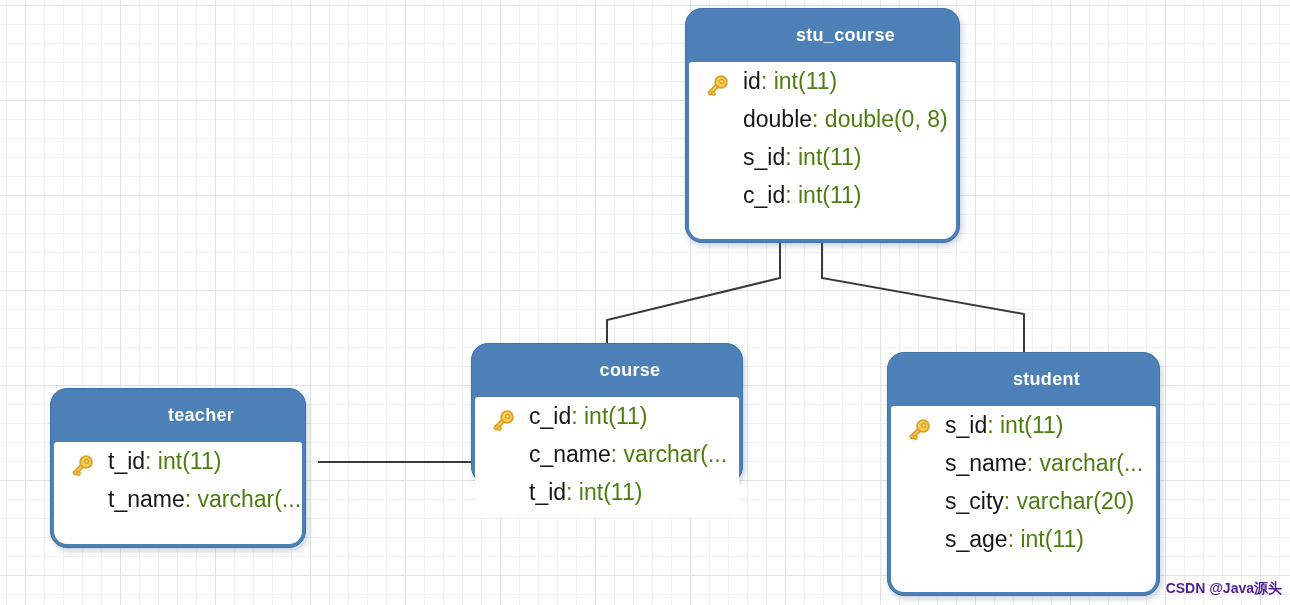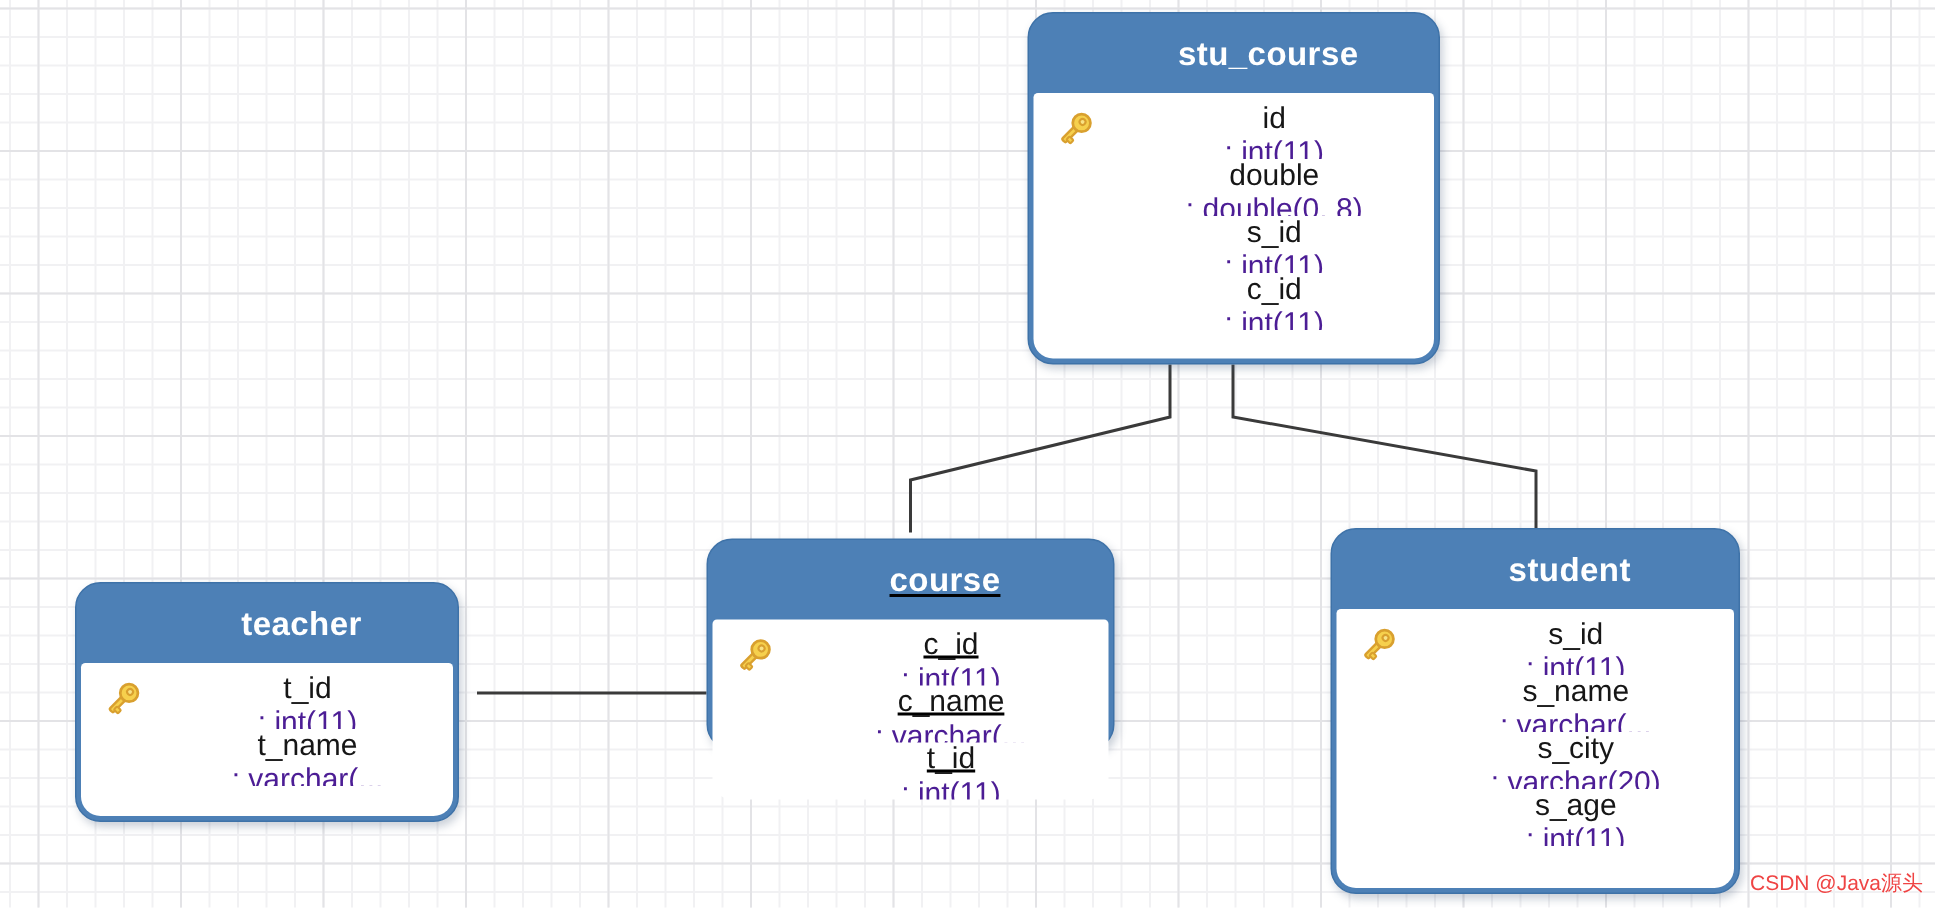--- a/index.html
+++ b/index.html
@@ -30,68 +30,67 @@
     display: flex;
     flex-direction: column;
   }
   .er-header {
     height: 53px;
     flex: 0 0 53px;
     display: flex;
     align-items: center;
     justify-content: center;
     color: #ffffff;
-    font-size: 22px;
+    font-size: 18px;
     font-weight: bold;
     letter-spacing: 0.3px;
     margin-left: 46px;
   }
   .er-body {
     flex: 1;
     background: #ffffff;
     margin: 0 3px 3px 3px;
     border-radius: 3px 3px 13px 13px;
     padding-top: 6px;
   }
   .field-row {
     position: relative;
     height: 38px;
     display: flex;
-    align-items: center;
     padding-left: 54px;
-    font-size: 20px;
+    font-size: 23px;
     white-space: nowrap;
     overflow: hidden;
-    flex-direction: column;
   }
   .field-row .fname { color: #161616; }
-  .field-row .ftype { color: #4c1d95; }
+  .field-row .ftype { color: #4d7c0f; }
   .pk-icon {
     position: absolute;
     left: 11px;
     top: 50%;
     transform: translateY(-50%);
     width: 32px;
     height: 30px;
   }
 
   
   #tbl-stu_course { left: 685px; top: 8px;   width: 275px; height: 235px; }
   #tbl-teacher    { left: 50px;  top: 388px; width: 256px; height: 160px; }
-  #tbl-course     { left: 471px; top: 359px; width: 272px; height: 141px; text-decoration: underline; }
+  #tbl-course     { left: 471px; top: 343px; width: 272px; height: 141px; }
   #tbl-student    { left: 887px; top: 352px; width: 273px; height: 244px; }
 
   .watermark {
     position: absolute;
     right: 8px;
     bottom: 7px;
     z-index: 3;
     font-size: 14px;
-    color: #ef4444;
+    color: #4c1d95;
     text-shadow: 0 0 2px #ffffff, 0 0 1px #ffffff;
+    font-weight: bold;
   }
 </style>
 </head>
 <body style="--accent: #4d80b6; --connector: #3a3a3a;">
 
 <svg id="wires" width="1290" height="605" xmlns="http://www.w3.org/2000/svg">
   <polyline points="780,243 780,278 607,320 607,355"></polyline>
   <polyline points="822,243 822,278 1024,314 1024,352"></polyline>
   <polyline points="318,462 471,462"></polyline>
 </svg>

